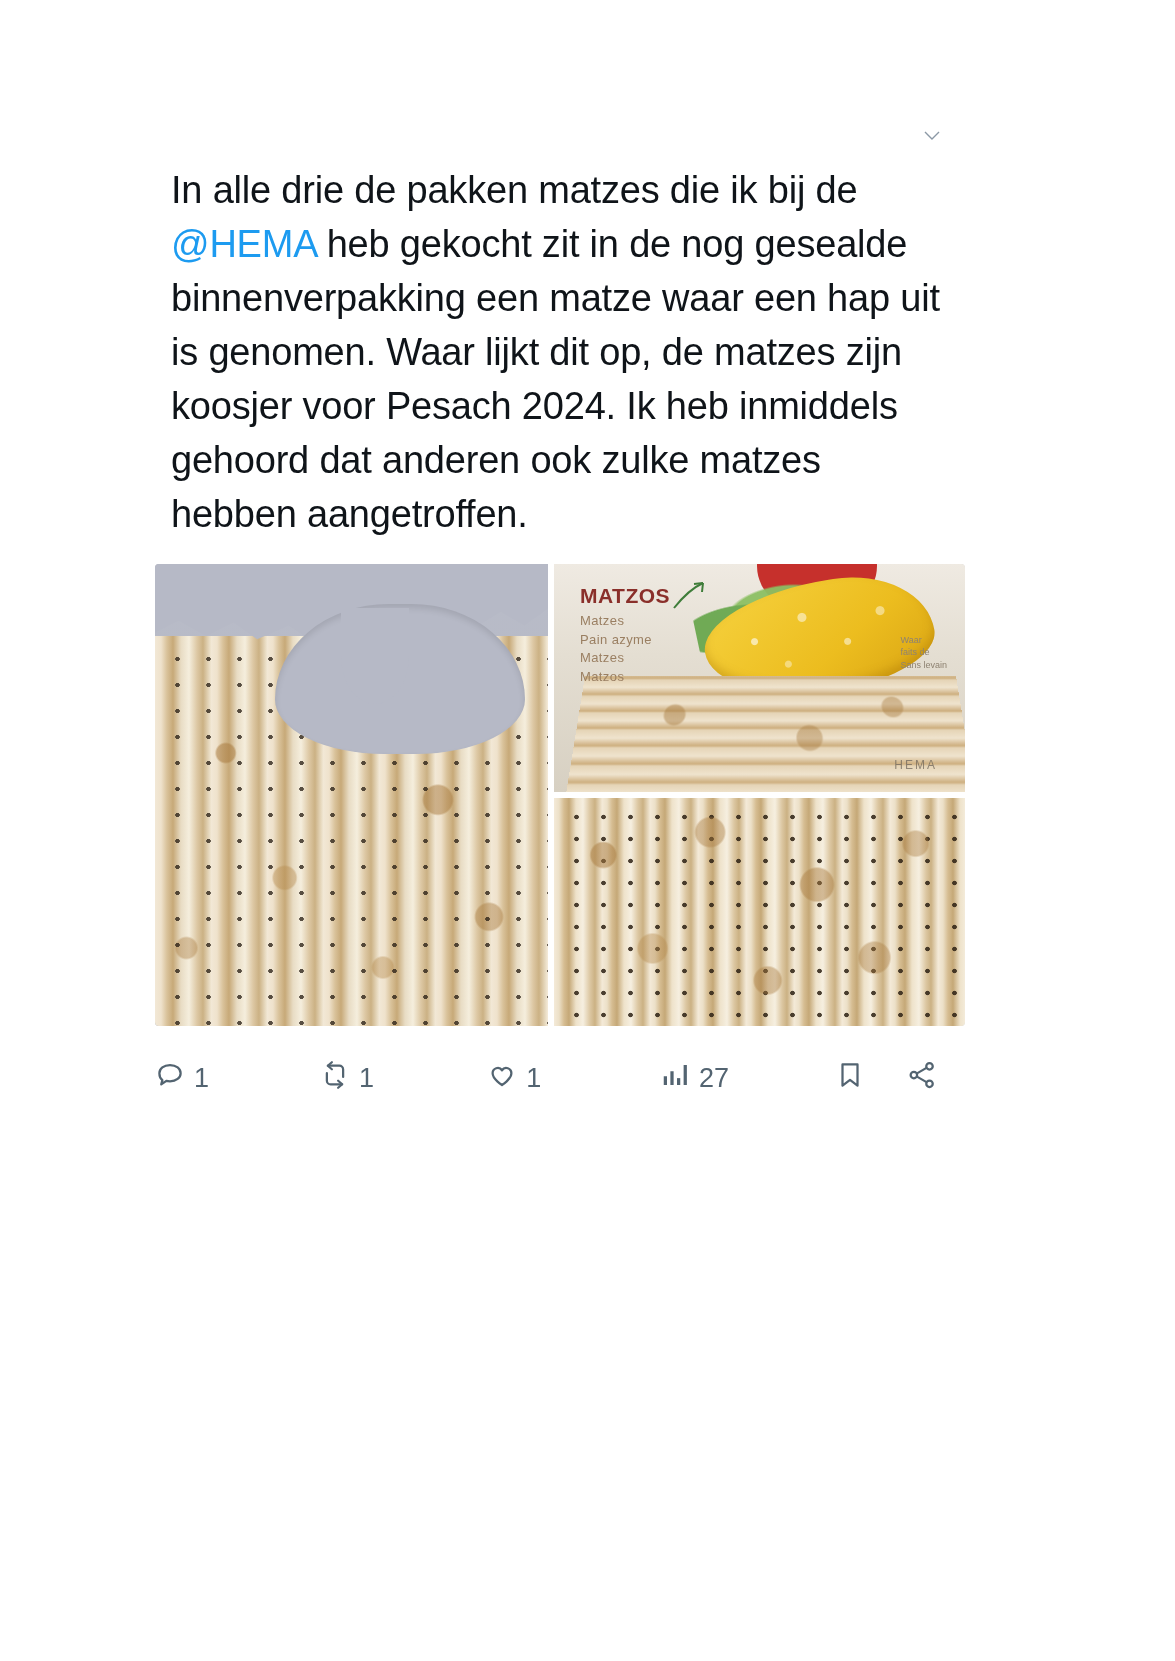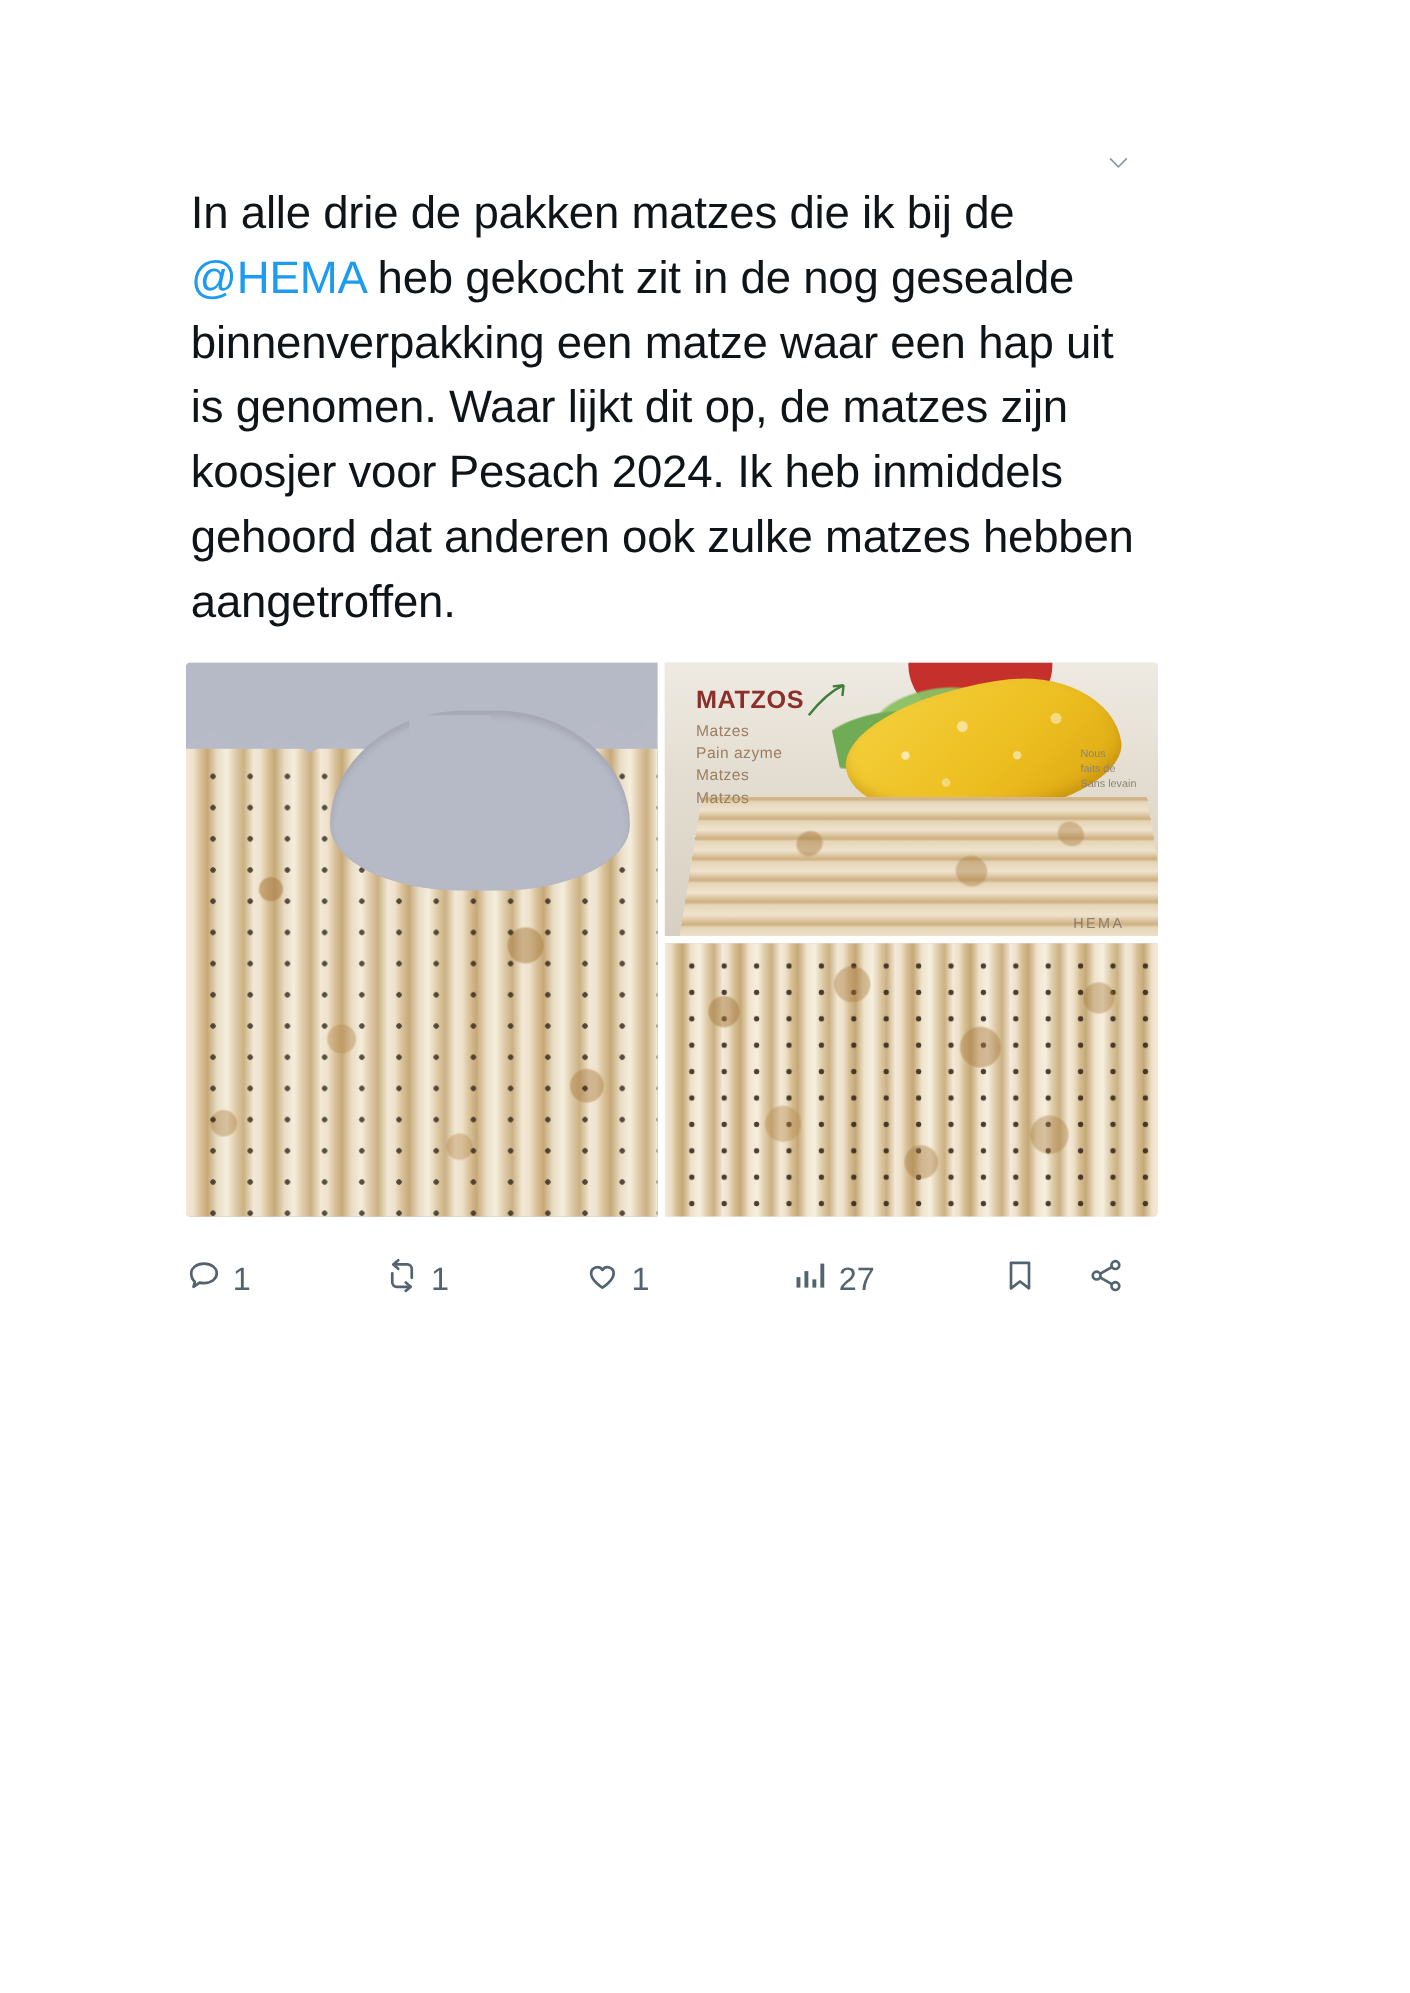--- a/index.html
+++ b/index.html
@@ -30,21 +30,21 @@
     color: #8b98a5;
   }
   .caret svg { display: block; }
 
   .tweet-text {
     font-size: 38px;
     line-height: 1.42;
     letter-spacing: -0.2px;
     color: #0f1419;
     word-wrap: break-word;
-    margin: 4px;
+    margin: 16px;
     padding-top: 18px;
   }
   .mention {
     color: #1d9bf0;
     text-decoration: none;
   }
 
   
   .media {
     margin-top: 22px;
@@ -230,21 +230,21 @@
     position: absolute;
     inset: 0;
     background:
       radial-gradient(circle at 25% 35%, rgba(165,120,60,.45) 0 10px, transparent 12px),
       radial-gradient(circle at 60% 55%, rgba(165,120,60,.4) 0 12px, transparent 14px),
       radial-gradient(circle at 82% 28%, rgba(165,120,60,.4) 0 10px, transparent 12px);
   }
   .pkg-bottom-text {
     position: absolute;
     right: 28px;
-    bottom: 4px;
+    bottom: 20px;
     font-size: 12px;
     color: #6a6257;
     letter-spacing: 2px;
     opacity: .7;
   }
   .pkg-sidetext {
     position: absolute;
     right: 18px;
     top: 70px;
     font-size: 9px;
@@ -355,21 +355,21 @@
           <span>Matzes</span>
           <span>Matzos</span>
         </div>
         <div class="pkg-arrow">
           <svg viewBox="0 0 34 30" width="34" height="30" aria-hidden="true">
             <path d="M2 28 C10 18 20 8 31 3" stroke="#3f7d3a" stroke-width="2" fill="none"></path>
             <path d="M31 3 L22 4 M31 3 L30 12" stroke="#3f7d3a" stroke-width="2" fill="none"></path>
           </svg>
         </div>
         <div class="pkg-sidetext">
-          <span>Nous</span>
+          <span>Waar</span>
           <span>faits de</span>
           <span>Sans levain</span>
         </div>
         <div class="pkg-bottom-text">HEMA</div>
       </div>
     </div>
 
     <div class="cell cell-br">
       <div class="texture">
         <div class="texture-dots"></div>

